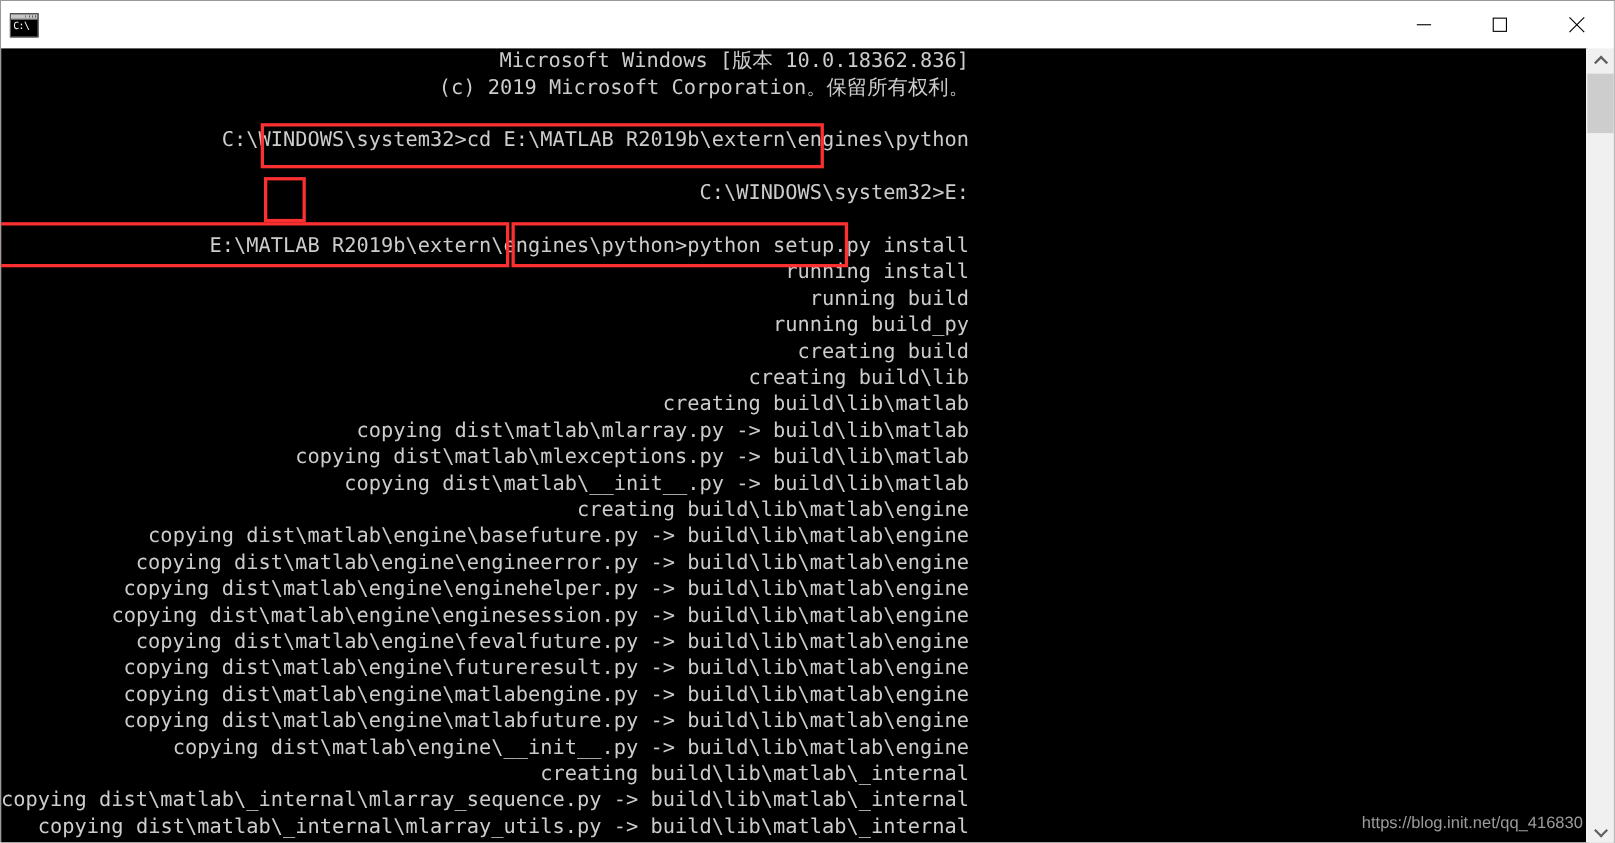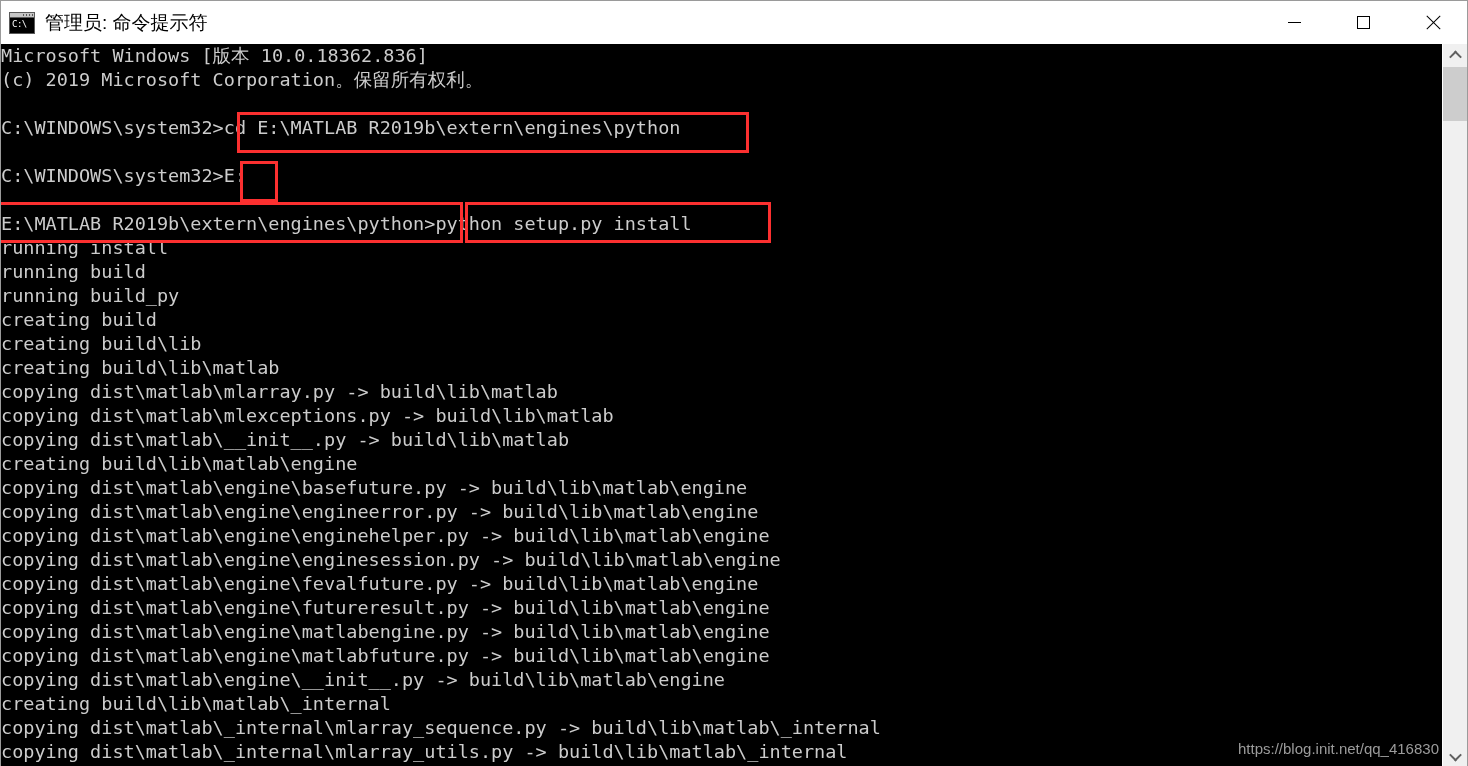--- a/index.html
+++ b/index.html
@@ -103,21 +103,21 @@
     position:absolute;
     left:0; top:0;
     font-family:"DejaVu Sans Mono", monospace;
     font-size:18.5px;
     line-height:24px;
     color:#cccccc;
     white-space:pre;
     letter-spacing:0px;
     padding-left:0px;
   }
-  .cline { height:24px; }
+  .cline { height:24px;text-align:right; }
 
   
   .redbox {
     position:absolute;
     border:3px solid #fc3030;
     pointer-events:none;
   }
 
   
   #watermark {
@@ -164,21 +164,20 @@
 <body>
 
 <div id="window">
 
   <div id="titlebar">
     <div id="title-left">
       <div class="cmd-icon">
         <div class="bar"></div>
         <div class="txt">C:\</div>
       </div>
-      <div id="title-text">管理员: 命令提示符</div>
     </div>
 
     <div id="win-controls">
       <div class="win-btn">
         <span class="glyph-min"></span>
       </div>
       <div class="win-btn">
         <span class="glyph-max"></span>
       </div>
       <div class="win-btn">

